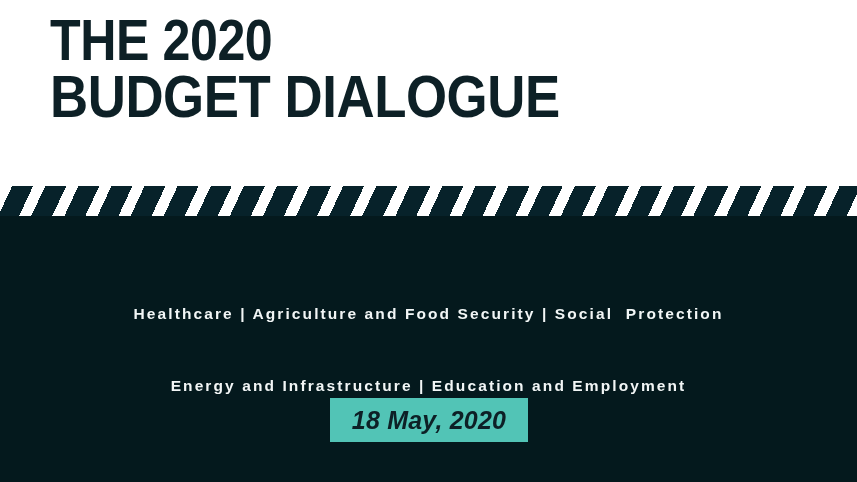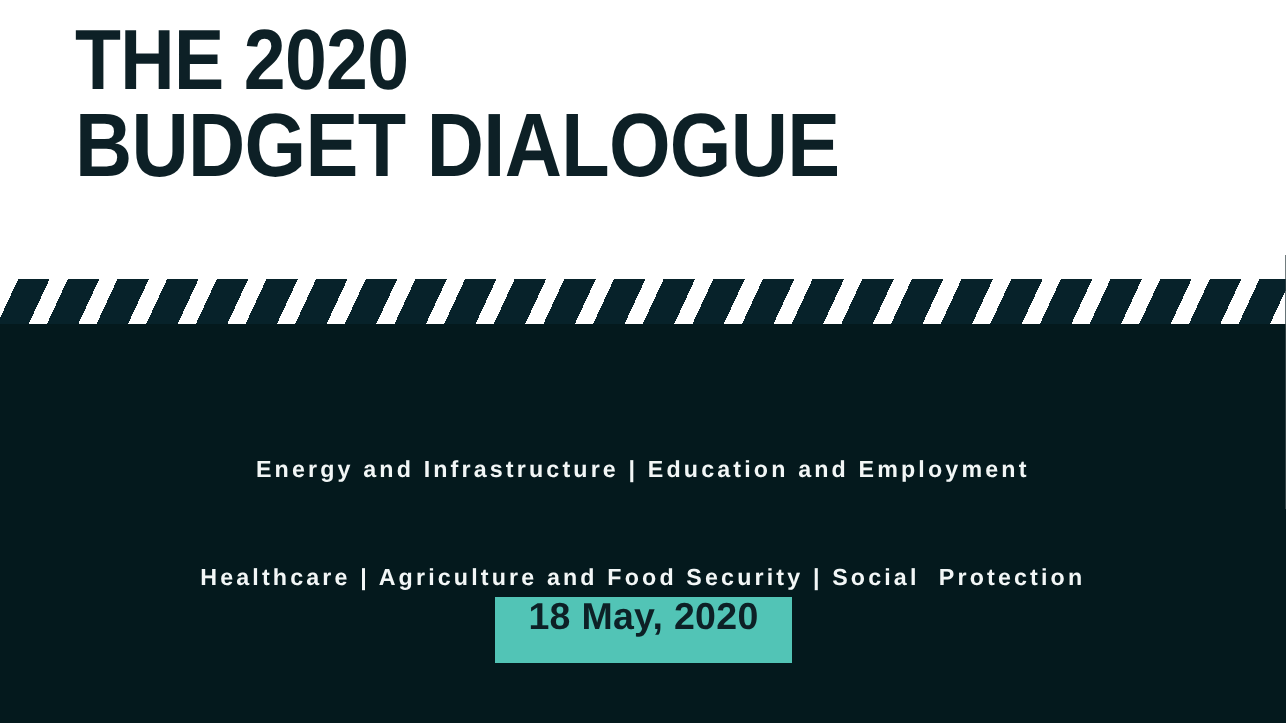--- a/index.html
+++ b/index.html
@@ -118,21 +118,23 @@
 
   .date-badge {
     position: absolute;
     left: 330px;
     top: 182px;
     width: 198px;
     height: 44px;
     background: #52C4B6;
     box-sizing: border-box;
     display: flex;
+    align-items: center;
     justify-content: center;
+    font-style: italic;
   }
   .date-badge-text {
     color: #0D2026;
     font-family: "Liberation Sans", sans-serif;
     font-weight: bold;
     font-size: 25px;
     line-height: 26px;
     letter-spacing: 0.2px;
   }
 </style>
@@ -146,22 +148,22 @@
       <span class="title-line line1">THE 2020</span>
       <span class="title-line line2">BUDGET DIALOGUE</span>
     </div>
   </div>
 
   <div class="stripe-band"></div>
 
   <div class="body-area">
 
     <div class="topics">
+      <span class="topics-line">Healthcare | Agriculture and Food Security | Social  Protection</span>
       <span class="topics-line">Energy and Infrastructure | Education and Employment</span>
-      <span class="topics-line">Healthcare | Agriculture and Food Security | Social  Protection</span>
     </div>
 
 
     <div class="date-badge">
       <span class="date-badge-text">18 May, 2020</span>
     </div>
 
   </div>
 
 </div>

